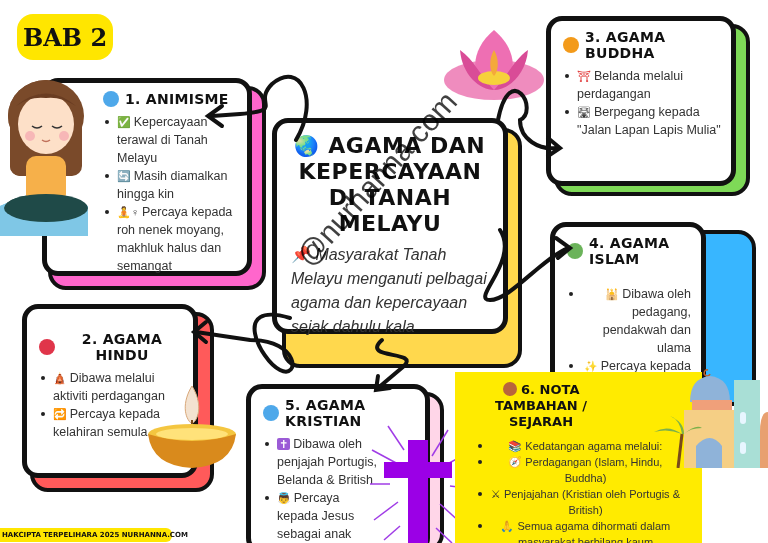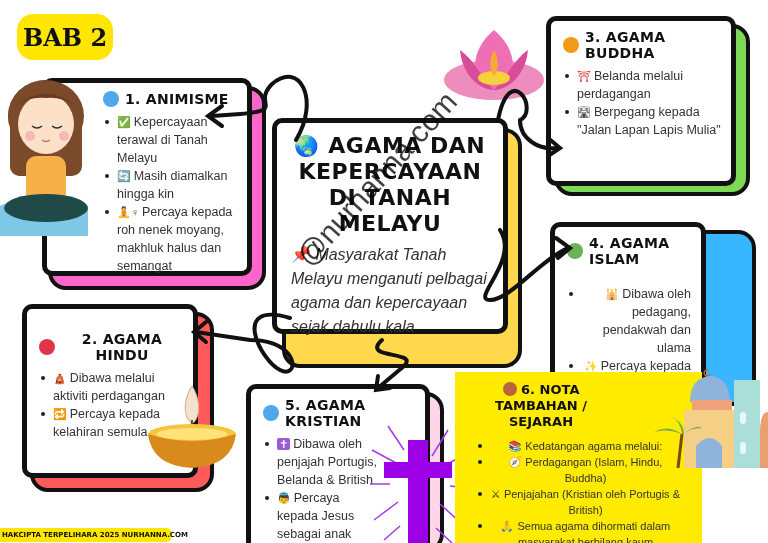--- a/index.html
+++ b/index.html
@@ -10,21 +10,21 @@
 
   .bab {
     position: absolute; left: 17px; top: 14px; width: 96px; height: 46px;
     background: #ffe600; border-radius: 16px;
     font-family: "DejaVu Serif", serif; font-weight: bold; font-size: 24px;
     display: flex; align-items: center; justify-content: center; color: #111;
   }
 
   .card-shadow { position: absolute; border-radius: 18px; border: 4px solid #111; }
   .card {
-    position: absolute; background: #fff; border: 5px solid #111; border-radius: 10px;
+    position: absolute; background: #fff; border: 5px solid #111; border-radius: 16px;
     padding: 8px 10px 8px 12px;
   }
   .card-title {
     display: flex; align-items: center; gap: 6px;
     font-family: "DejaVu Sans", sans-serif; font-weight: bold; font-size: 14px;
     letter-spacing: 0.3px; text-transform: uppercase; color: #111; margin-bottom: 6px;
   }
   .dot { width: 16px; height: 16px; border-radius: 50%; flex-shrink: 0; display: inline-block; }
   ul.items { list-style: none; }
   ul.items li {

